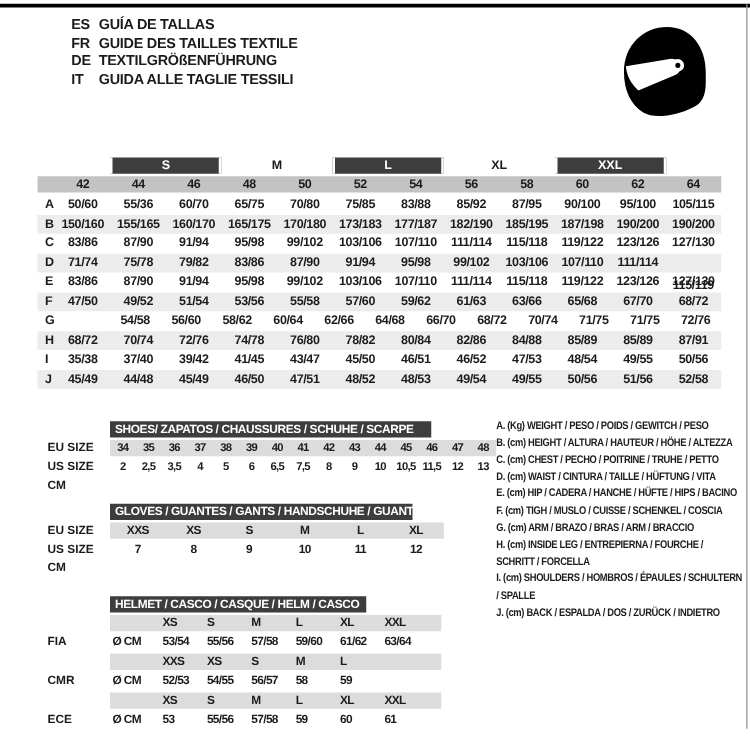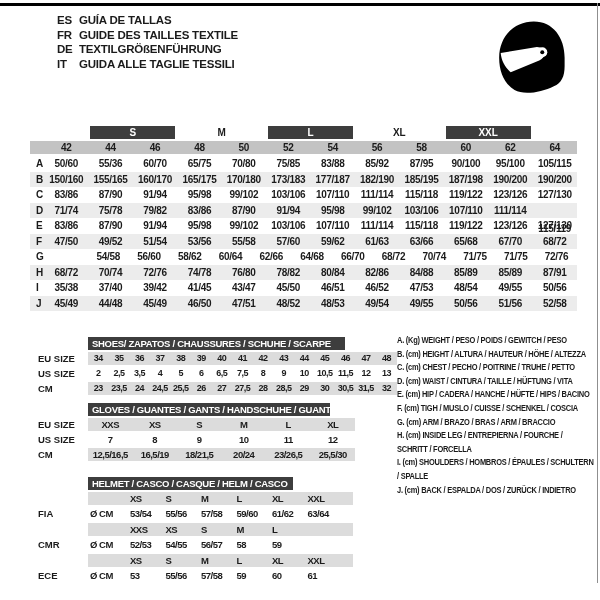--- a/index.html
+++ b/index.html
@@ -295,37 +295,20 @@
             <div class="scell">9</div>
             <div class="scell">10</div>
             <div class="scell">10,5</div>
             <div class="scell">11,5</div>
             <div class="scell">12</div>
             <div class="scell">13</div>
           </div>
         </div>
         <div class="srow">
           <div class="slabel">CM</div>
-          <div class="sband shaded" style="width: 309px;">
-            <div class="scell">23</div>
-            <div class="scell">23,5</div>
-            <div class="scell">24</div>
-            <div class="scell">24,5</div>
-            <div class="scell">25,5</div>
-            <div class="scell">26</div>
-            <div class="scell">27</div>
-            <div class="scell">27,5</div>
-            <div class="scell">28</div>
-            <div class="scell">28,5</div>
-            <div class="scell">29</div>
-            <div class="scell">30</div>
-            <div class="scell">30,5</div>
-            <div class="scell">31,5</div>
-            <div class="scell">32</div>
-          </div>
         </div>
       </div>
   </div>
 
   <div class="sub-table gloves-table">
     <div class="tbar" style="width:242px">GLOVES / GUANTES / GANTS / HANDSCHUHE / GUANTI</div>
     <div id="gloves-rows">
         <div class="srow">
           <div class="slabel">EU SIZE</div>
           <div class="sband shaded" style="width: 267px;">
@@ -343,28 +326,20 @@
             <div class="scell">7</div>
             <div class="scell">8</div>
             <div class="scell">9</div>
             <div class="scell">10</div>
             <div class="scell">11</div>
             <div class="scell">12</div>
           </div>
         </div>
         <div class="srow">
           <div class="slabel">CM</div>
-          <div class="sband shaded" style="width: 267px;">
-            <div class="scell">12,5/16,5</div>
-            <div class="scell">16,5/19</div>
-            <div class="scell">18/21,5</div>
-            <div class="scell">20/24</div>
-            <div class="scell">23/26,5</div>
-            <div class="scell">25,5/30</div>
-          </div>
         </div>
       </div>
   </div>
 
   <div class="sub-table helmet-table">
     <div class="tbar" style="width:205px">HELMET / CASCO / CASQUE / HELM / CASCO</div>
     <div id="helmet-rows">
         <div class="srow">
           <div class="slabel"></div>
           <div class="sband shaded" style="width: 265px;">

